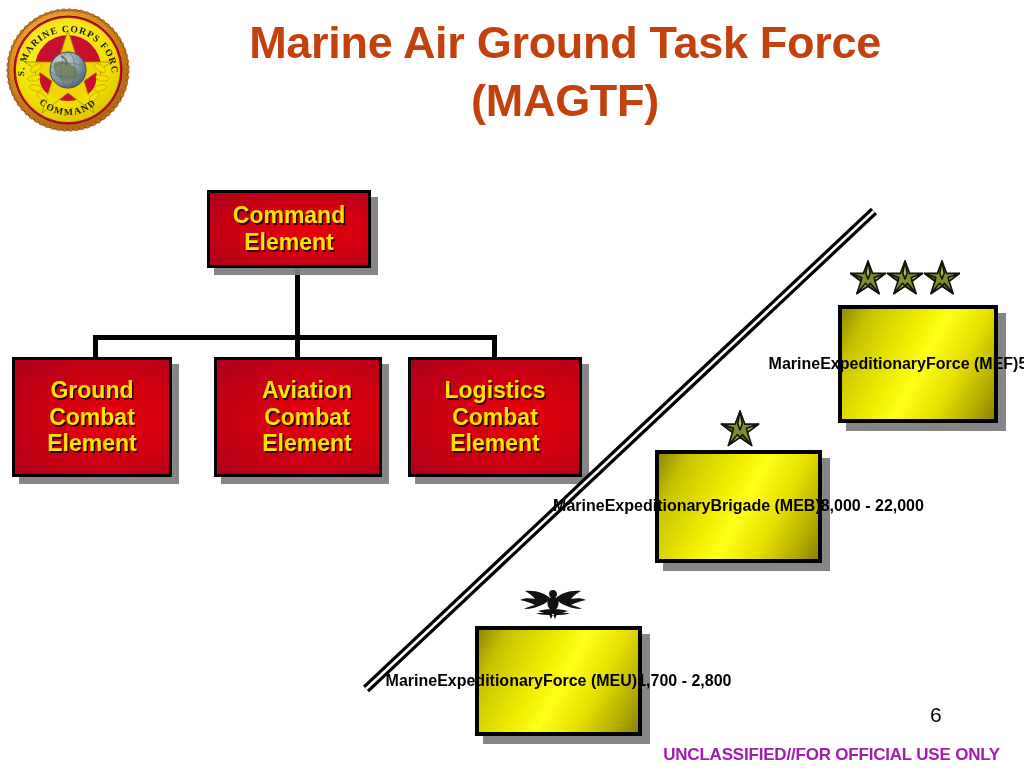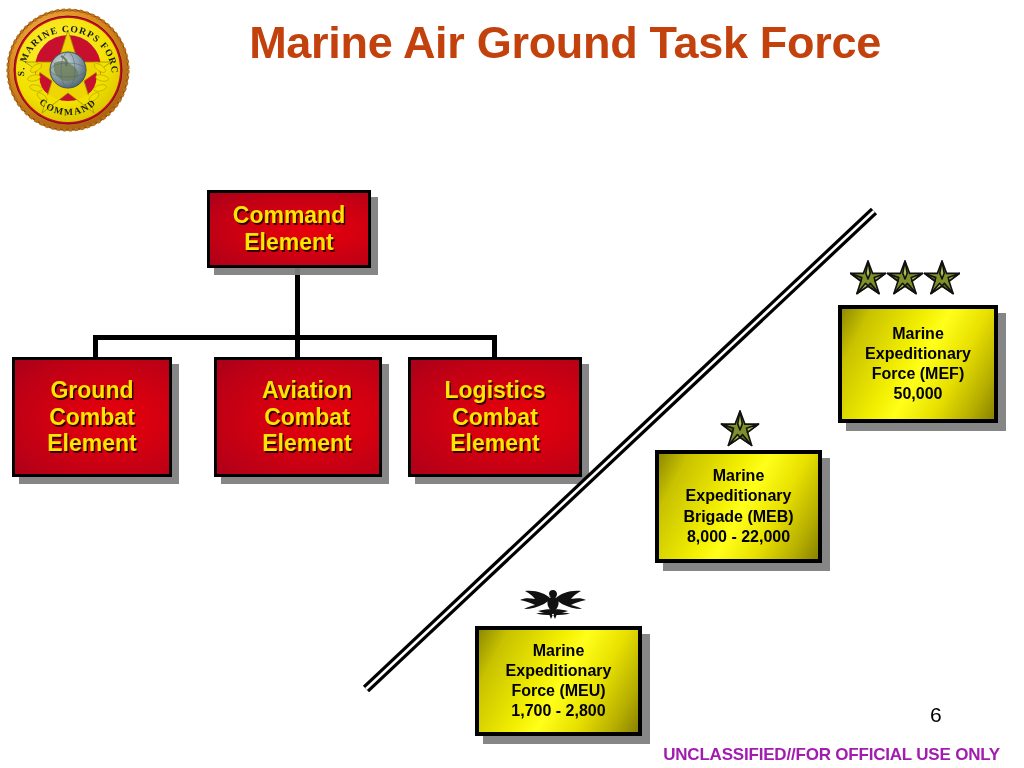--- a/index.html
+++ b/index.html
@@ -92,21 +92,21 @@
   
   .yellowbox {
     position: absolute;
     background: linear-gradient(118deg, #8f8a00 0%, #c8c200 14%, #f2ee00 40%, #ffff1a 52%, #e8e000 70%, #b5ad00 88%, #8a8200 100%);
     border: 4px solid #000000;
     box-sizing: border-box;
     box-shadow: 8px 8px 0 rgba(128,128,128,0.95);
     color: #000000;
     font-weight: bold;
     display: flex;
-    flex-direction: column;
+    flex-direction: row;
     align-items: center;
     justify-content: center;
     line-height: 1.26;
   }
   .yellowbox .ln { display: block; white-space: nowrap; }
 
   #box-mef { left: 838px; top: 305px; width: 160px; height: 118px; font-size: 16px; }
   #box-meb { left: 655px; top: 450px; width: 167px; height: 113px; font-size: 16px; }
   #box-meu { left: 475px; top: 626px; width: 167px; height: 110px; font-size: 16px; }
 
@@ -195,20 +195,21 @@
         <textPath href="#arcTop" startOffset="50%" text-anchor="middle">U.S. MARINE CORPS FORCES</textPath>
       </text>
       <text font-family="'Liberation Serif', serif" font-size="9.6" font-weight="bold" fill="#1a1a1a" letter-spacing="1.6">
         <textPath href="#arcBot" startOffset="50%" text-anchor="middle">COMMAND</textPath>
       </text>
     </svg>
   </div>
 
   <div class="title">
     <div>Marine Air Ground Task Force</div>
+    <div>(MAGTF)</div>
   </div>
 
   <div class="conn" id="conn-stem"></div>
   <div class="conn" id="conn-bus"></div>
   <div class="conn" id="conn-drop-l"></div>
   <div class="conn" id="conn-drop-c"></div>
   <div class="conn" id="conn-drop-r"></div>
 
   <div class="redbox" id="box-command">
     <span class="ln">Command</span>

